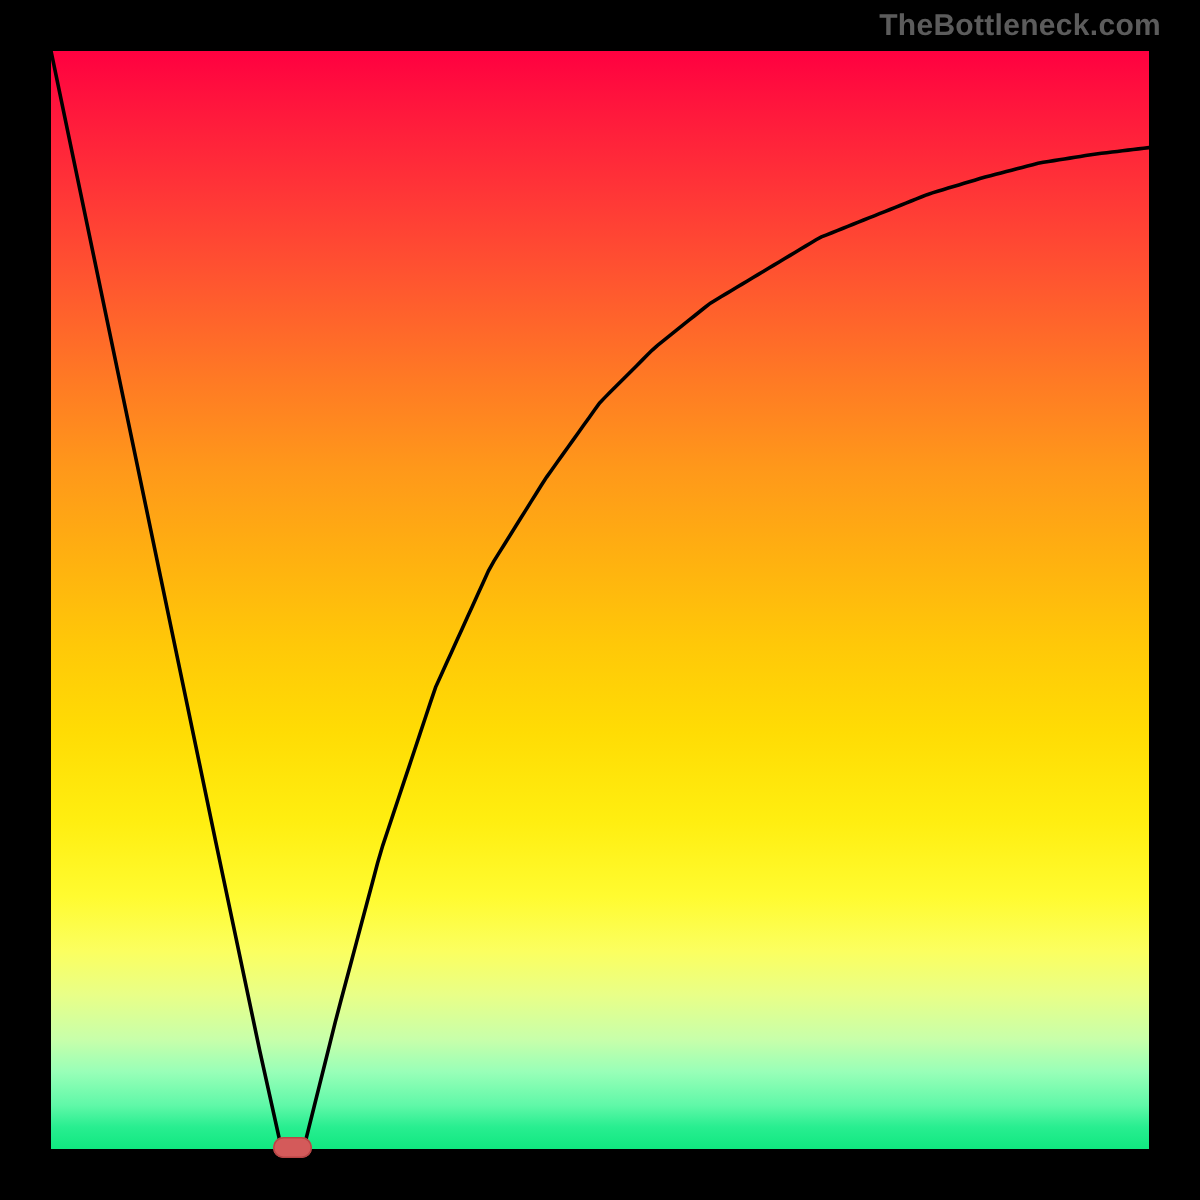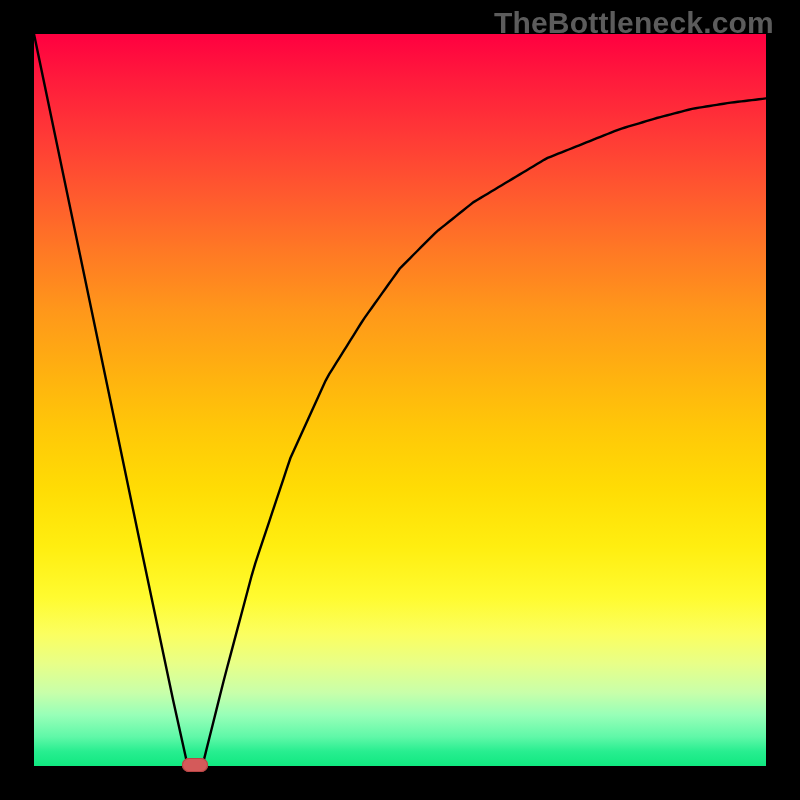--- a/index.html
+++ b/index.html
@@ -52,21 +52,21 @@
   }
   .marker {
     position: absolute;
     border-radius: 9px;
   }
   .watermark {
     position: absolute;
     top: 6px;
     right: 26px;
     color: #5c5c5c;
-    font-size: 30px;
+    font-size: 20px;
     font-weight: 600;
     letter-spacing: 0.2px;
   }
 </style>
 </head>
 <body>
 
 <div class="frame">
   <div class="plot-area">
 

